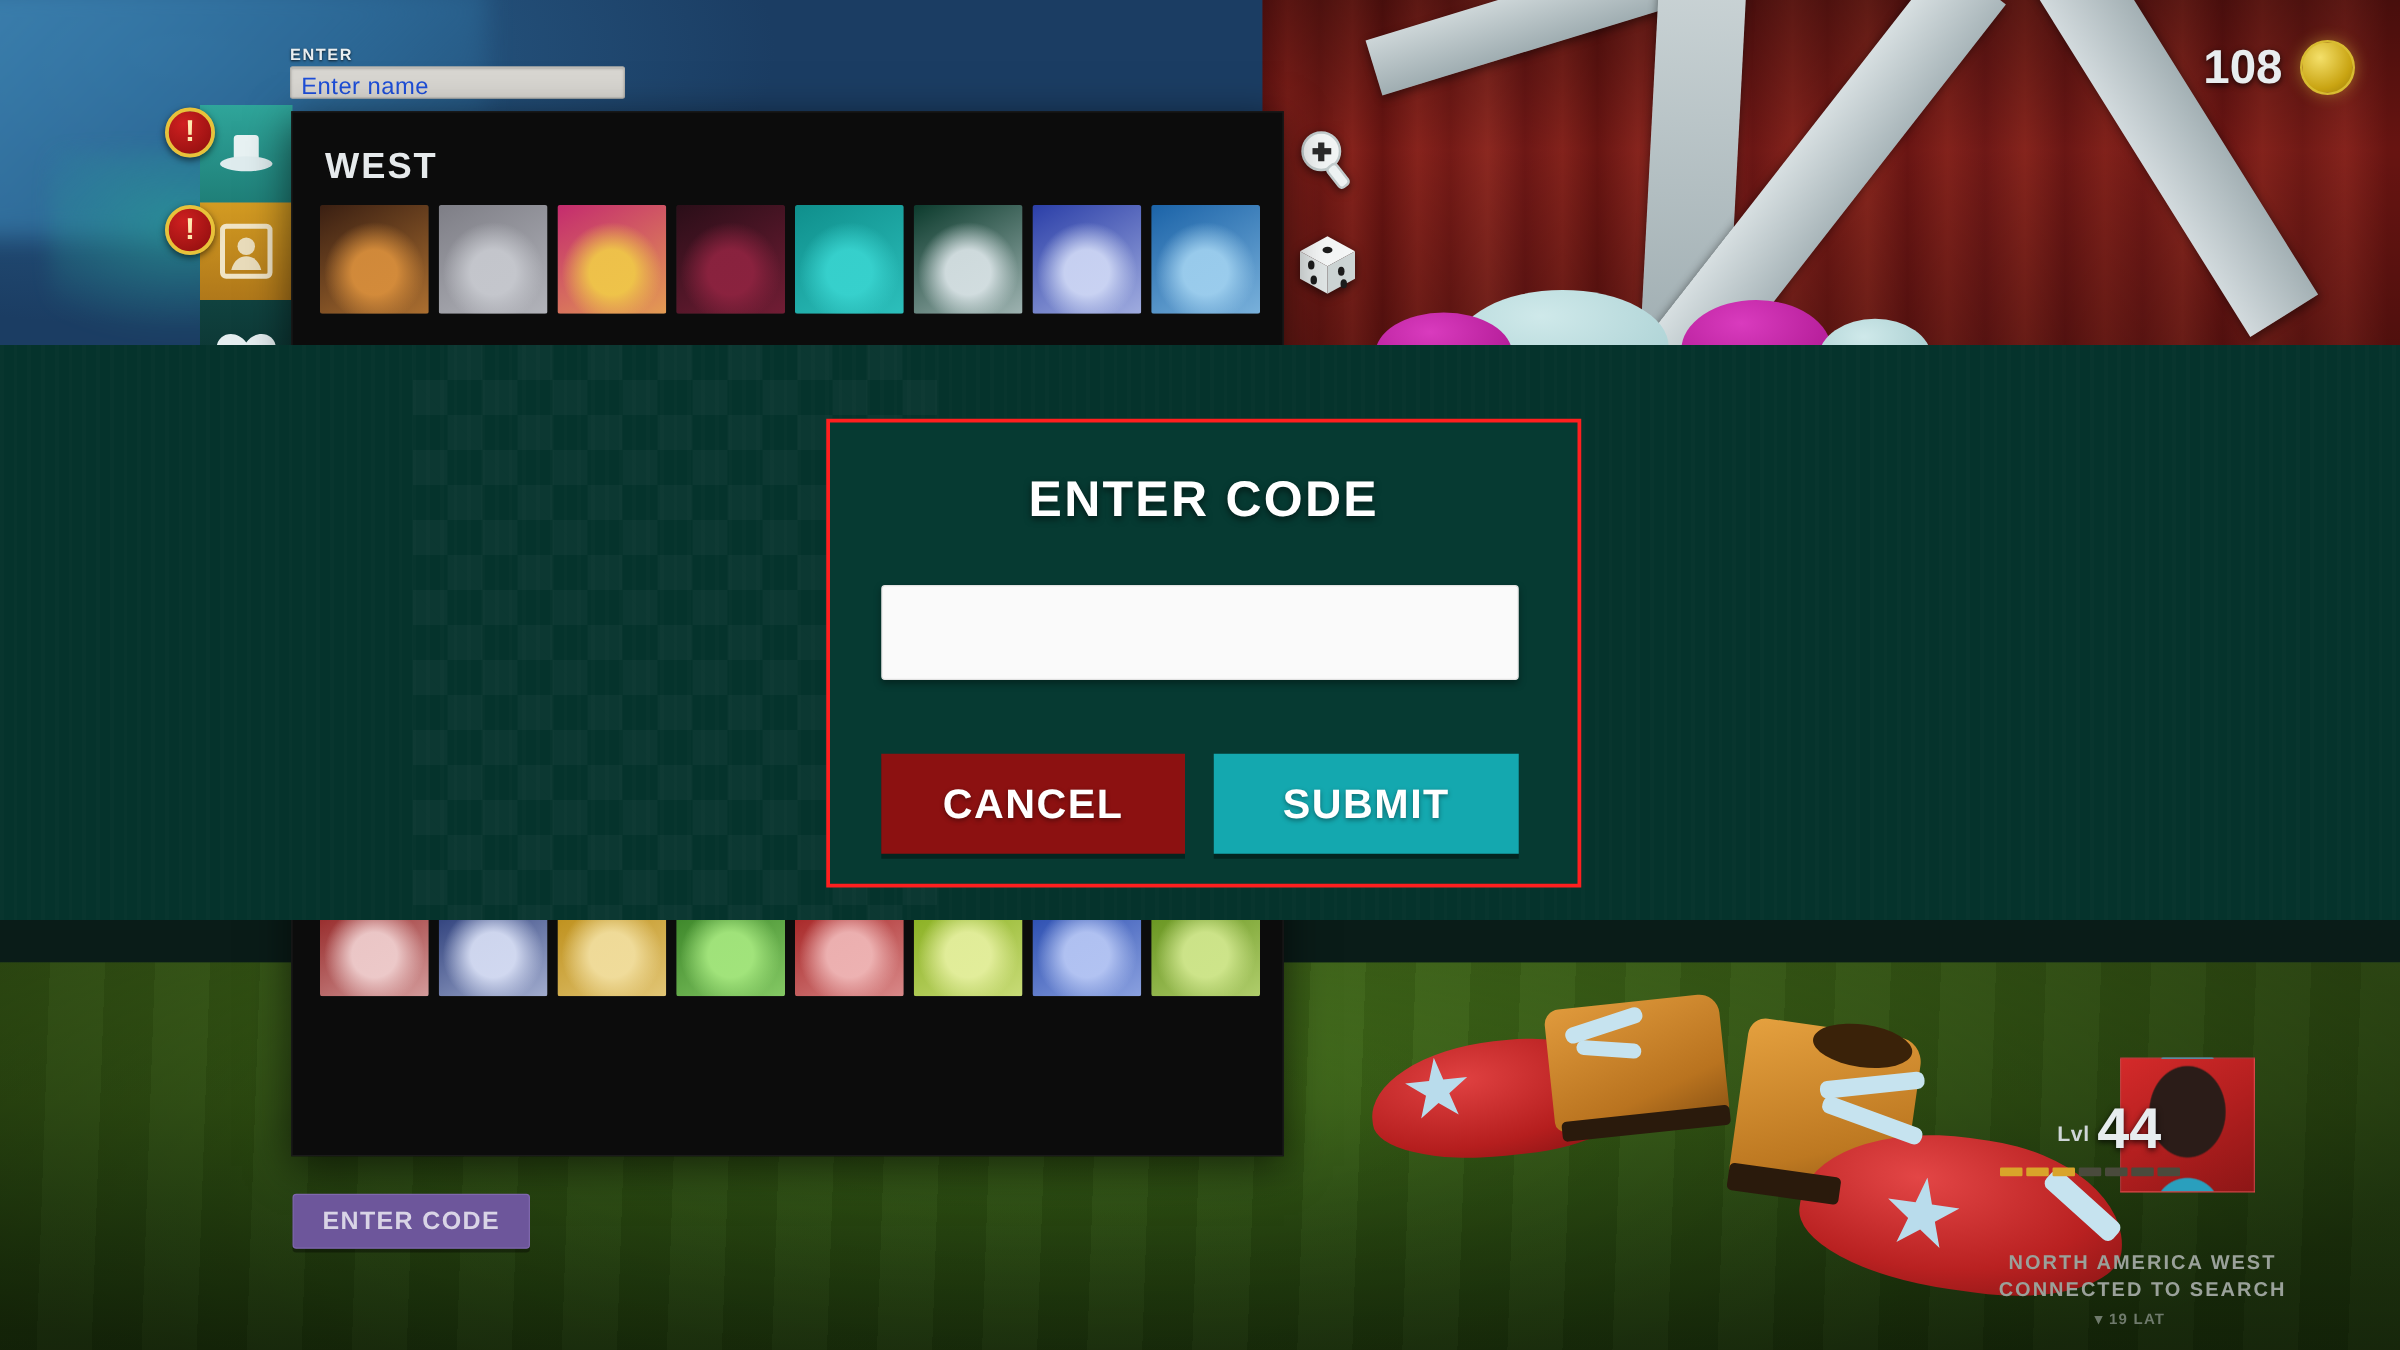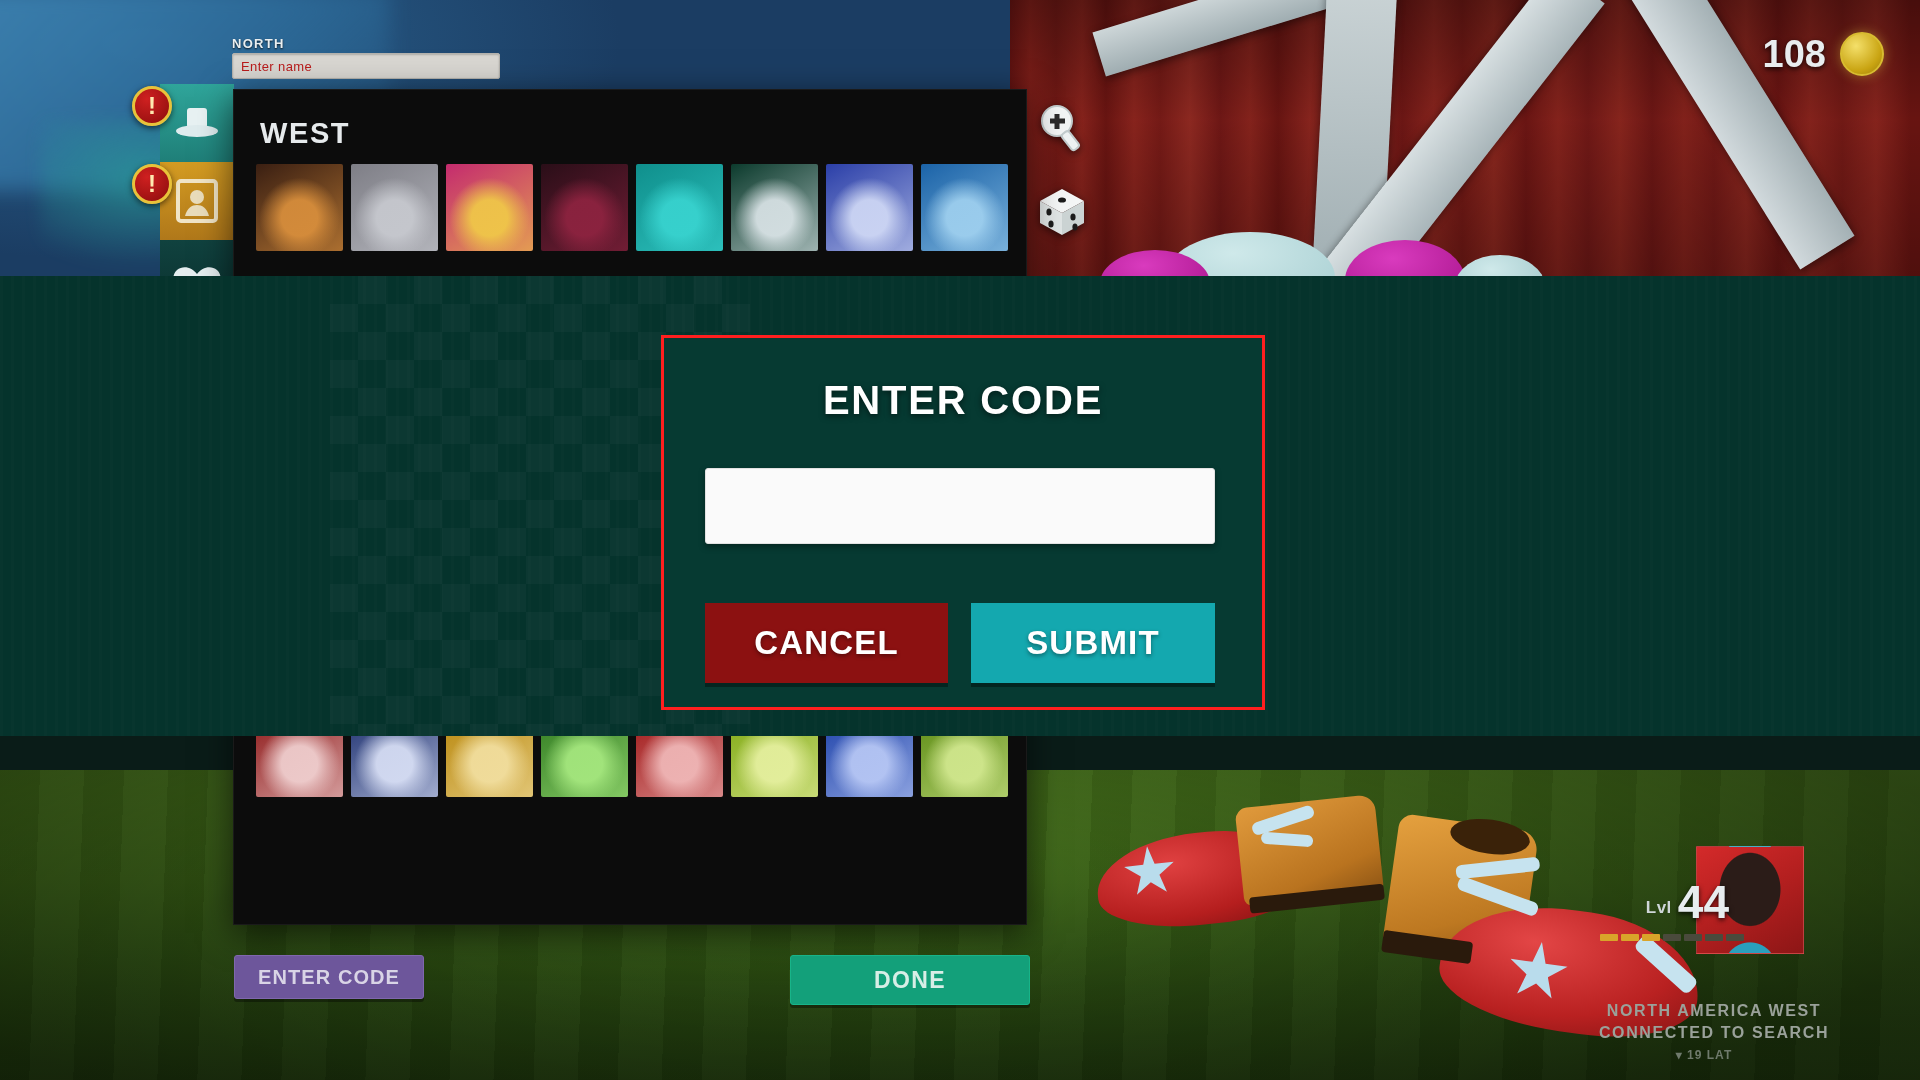--- a/index.html
+++ b/index.html
@@ -103,21 +103,21 @@
   .search-label{
     position:absolute; left:232px; top:36px; font-size:13px; letter-spacing:1.3px;
     font-weight:700; color:#e9eef0; text-shadow:0 1px 2px rgba(0,0,0,.8);
   }
   .search-box{
     position:absolute; left:232px; top:53px; width:268px; height:26px;
     background:#d8d6d1; border:1px solid #b4b2ad; border-radius:2px;
     box-shadow:inset 0 1px 2px rgba(0,0,0,.2);
   }
   .search-box .ph{
-    position:absolute; left:8px; top:5px; font-size:13px; color:#b91c1c; letter-spacing:.4px;
+    position:absolute; left:8px; top:5px; font-size:19px; color:#1d4ed8; letter-spacing:.4px;
   }
 
   .panel{
     position:absolute; left:233px; top:89px; width:794px; height:836px;
     background:#0c0c0c; border:1px solid #1a1a1a;
     box-shadow:0 8px 32px rgba(0,0,0,.6);
   }
   .panel-title{
     position:absolute; left:26px; top:27px;
     font-size:29px; font-weight:700; letter-spacing:1.6px; color:#e6eaec;
@@ -307,21 +307,21 @@
       <div class="lace" style="left:248px;top:104px;width:72px;height:18px;transform:rotate(34deg);"></div>
       <div style="position:absolute;left:0;top:118px;width:90px;height:22px;border-radius:4px;background:#2a1a0c;"></div>
     </div>
   </div>
 
   <div class="coin-wrap">
     <div class="coin-count">108</div>
     <div class="coin"></div>
   </div>
 
-  <div class="search-label">NORTH</div>
+  <div class="search-label">ENTER</div>
   <div class="search-box">
     <div class="ph">Enter name</div>
   </div>
 
   <div class="cat-rail">
     <div class="cat cat-hat">
       <div class="alert">!</div>
       <svg width="46" height="34" viewBox="0 0 46 34">
         <rect x="13" y="2" width="20" height="20" rx="3" fill="#e8f2f3"></rect>
         <ellipse cx="23" cy="25" rx="21" ry="6" fill="#dfecee"></ellipse>
@@ -487,21 +487,20 @@
           <div class="fg" style="background: radial-gradient(circle at 50% 62%, rgb(184, 200, 245) 0px, rgb(184, 200, 245) 26%, rgba(0, 0, 0, 0) 58%);"></div>
         </div>
         <div class="badge-cell">
           <div class="bg" style="background: linear-gradient(150deg, rgb(90, 138, 18), rgb(210, 232, 143) 140%);"></div>
           <div class="fg" style="background: radial-gradient(circle at 50% 62%, rgb(210, 232, 143) 0px, rgb(210, 232, 143) 26%, rgba(0, 0, 0, 0) 58%);"></div>
         </div>
       </div>
   </div>
 
   <div class="btn-enter-code">ENTER CODE</div>
-  <div class="btn-done">DONE</div>
 
   <div class="hud">
     <div class="hud-avatar"></div>
     <div class="hud-lvl-row">
       <div class="hud-lvl-label">Lvl</div>
       <div class="hud-lvl-num">44</div>
     </div>
     <div class="hud-xp" id="xp-bar">
         <i class="on"></i>
         <i class="on"></i>

